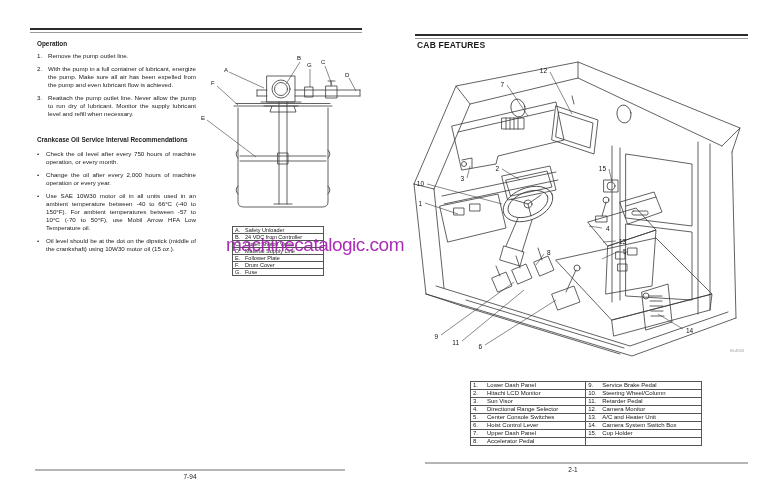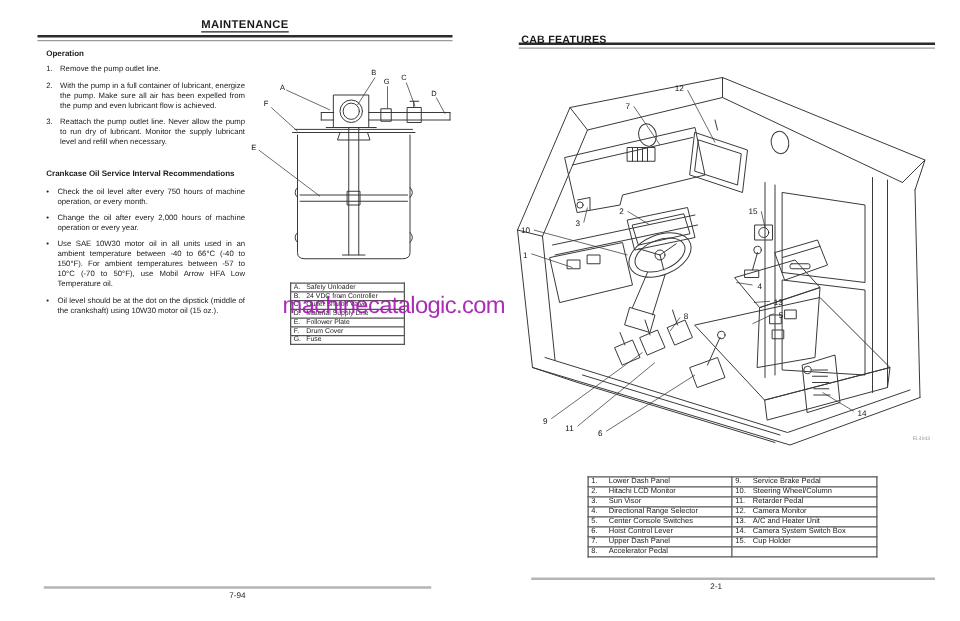--- a/index.html
+++ b/index.html
@@ -39,23 +39,20 @@
   .leader{stroke:#3a3a3a;stroke-width:.6;}
   .figcode{font-size:4px;fill:#999;stroke:none;font-family:"Liberation Sans",sans-serif;}
 </style>
 </head>
 <body>
 
 <div id="canvas">
 
   <div id="watermark" class="abs">machinecatalogic.com</div>
 
-  <div class="abs page-header" style="left:30px;top:14px;width:332px;">
-    <span>MAINTENANCE</span>
-  </div>
   <div class="abs hdr-rule" style="left:30px;top:28px;width:332px;"></div>
 
   <div class="abs textcol" style="left:37px;top:40px;">
     <div class="h-bold">Operation</div>
     <div class="step">
       <span class="num">1.</span>
       <span class="txt">Remove the pump outlet line.</span>
     </div>
     <div class="step">
       <span class="num">2.</span>
@@ -186,21 +183,21 @@
             </span>
           </td>
         </tr>
     </tbody>
   </table>
 
   <div class="abs foot-rule" style="left:35px;top:469px;width:310px;"></div>
   <div class="abs foot-text" style="left:170px;top:473px;">7-94</div>
 
   <div class="abs hdr-rule" style="left:415px;top:34px;width:333px;"></div>
-  <div class="abs section-title" style="left:417px;top:26px;text-align:right;">CAB FEATURES</div>
+  <div class="abs section-title" style="left:417px;top:40px;text-align:right;">CAB FEATURES</div>
 
   <svg class="abs" style="left:406px;top:56px;" width="345" height="305" viewBox="0 0 345 305">
     <g class="line-art">
 
       <path d="M8,128 L50,30 L172,6 L334,72 L326,96"></path>
       <path d="M28,133 L64,48 L172,22 L316,90"></path>
       <path d="M8,128 L28,133 M50,30 L64,48 M172,6 L172,22 M334,72 L316,90"></path>
       <ellipse cx="112" cy="52" rx="7" ry="9" transform="rotate(-14 112 52)"></ellipse>
       <ellipse cx="218" cy="58" rx="7" ry="9" transform="rotate(-10 218 58)"></ellipse>
 

